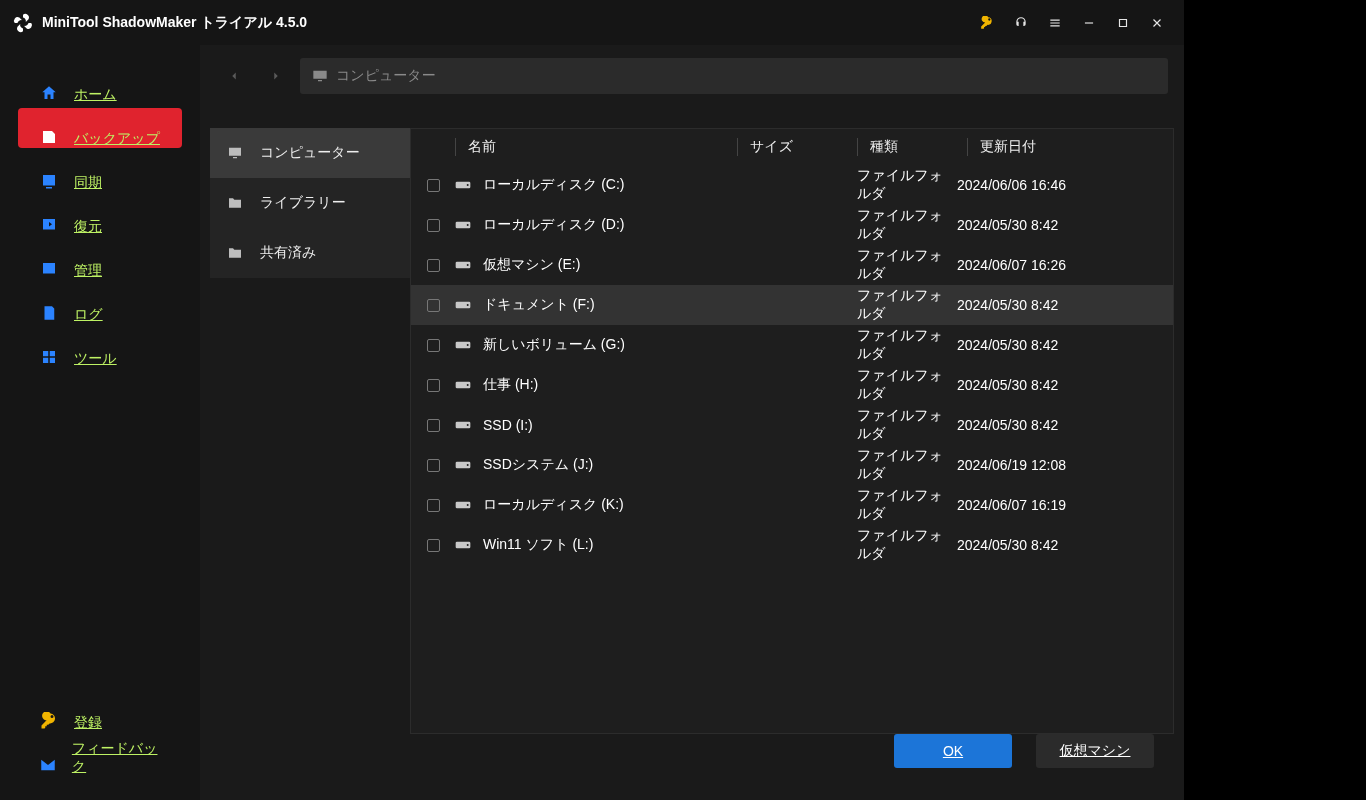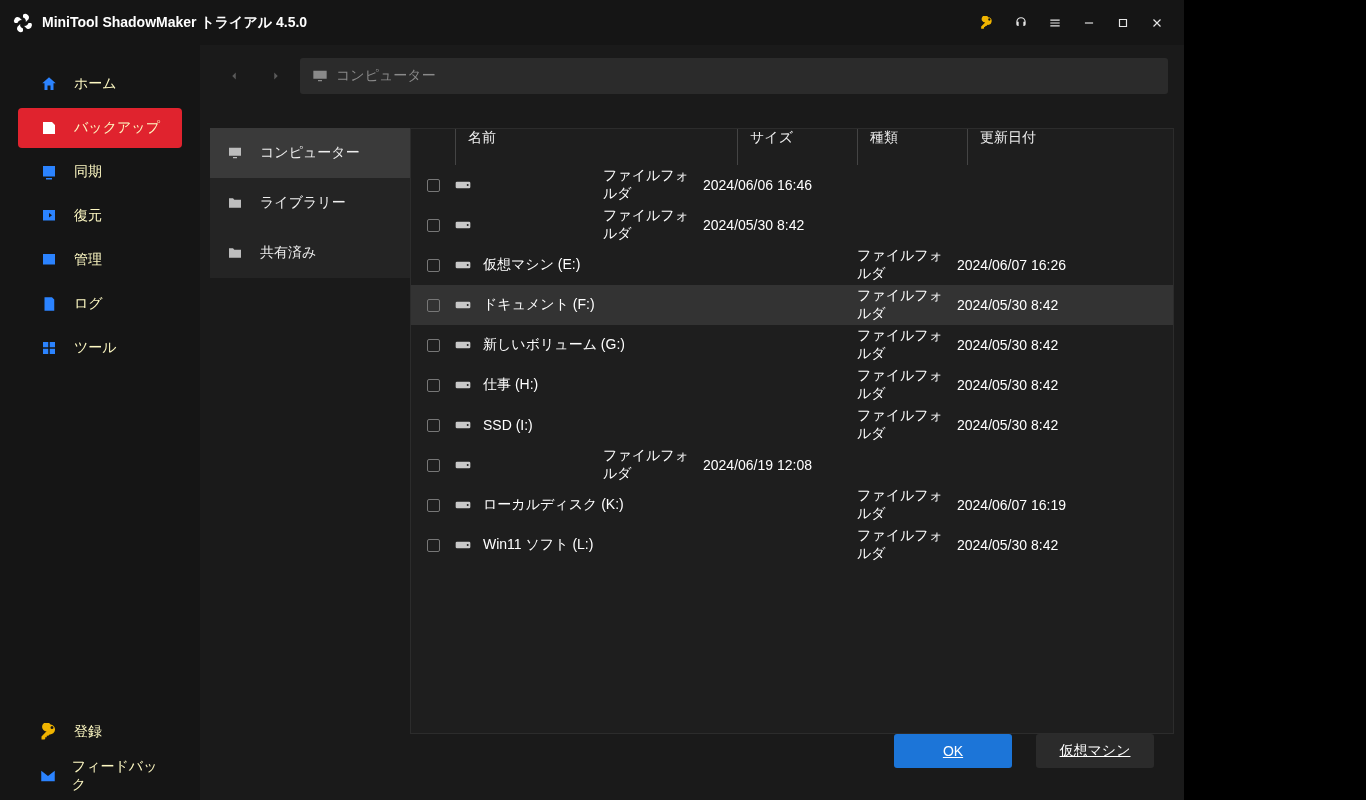--- a/index.html
+++ b/index.html
@@ -13,26 +13,26 @@
 .titlebar .spacer { flex:1; }
 .titlebar .tb-icon { width:30px; height:30px; display:flex; align-items:center; justify-content:center; margin-left:4px; cursor:pointer; }
 .tb-icon svg, .tb-icon .glyph { width:14px; height:14px; fill:#e6e6e6; color:#e6e6e6; font-size:14px; line-height:14px; }
 .key-icon svg { fill:#f0b400; }
 
 
 .main { flex:1; display:flex; }
 
 
 .sidebar { width:200px; background:#151515; display:flex; flex-direction:column; padding-top:15px; }
-.nav-item { display:flex; align-items:center; height:40px; padding:0 20px; margin:4px 18px; border-radius:4px; cursor:pointer; color:#fef9c3; }
+.nav-item { display:flex; align-items:flex-end; height:40px; padding:0 20px; margin:4px 18px; border-radius:4px; cursor:pointer; color:#bef264;text-decoration:underline; }
 .nav-item .nav-icon { width:22px; height:22px; margin-right:14px; display:flex; align-items:center; justify-content:center;}
 .nav-item.active { background:#e0232e; }
 .nav-icon svg { width:18px; height:18px; fill:#2b83ff; }
 .nav-item.active .nav-icon svg { fill:#fff; }
-.sidebar .bottom { margin-top:auto; }
+.sidebar .bottom { margin-top:auto; padding-bottom:20px; }
 .bottom .nav-item .nav-icon svg.key { fill:#f0b400; }
 .bottom .nav-item .nav-icon svg.mail { fill:#2b83ff; }
 
 
 .content { flex:1; background:#1a1a1a; display:flex; flex-direction:column; padding:10px 10px 10px 10px; }
 .browser { flex:1; display:flex; flex-direction:column; background:#1a1a1a;gap:25px; }
 
 
 .addr-row { display:flex; align-items:center; height:42px; padding:0 6px; gap:6px; }
 .nav-arrow { width:36px; height:36px; display:flex; align-items:center; justify-content:center; color:#666; cursor:pointer; }
@@ -42,21 +42,21 @@
 
 
 .body-row { flex:1; display:flex; margin-top:6px; }
 .tree { width:200px; background:#1a1a1a; display:flex; flex-direction:column; }
 .tree-item { display:flex; align-items:center; height:50px; padding:0 14px; cursor:pointer; color:#eee; background:#242424;}
 .tree-item.selected { background:#3a3a3a; }
 .tree-item .t-icon { width:22px; margin-right:14px; display:flex; align-items:center; justify-content:center; }
 .tree-item .t-icon svg{ width:16px; height:16px; fill:#bdbdbd;}
 
 .filelist { flex:1; background:#1e1e1e; border:1px solid #2c2c2c; display:flex; flex-direction:column; }
-.headers { display:flex; height:36px; padding:0 0 0 44px; color:#eee; font-size:14px; }
+.headers { display:flex; align-items:center; height:36px; padding:0 0 0 44px; color:#eee; font-size:14px; }
 .headers .col { border-left:1px solid #444; padding:0 12px; }
 .col-name { width:282px; }
 .col-size { width:120px; }
 .col-type { width:110px; }
 .col-date { width:200px; }
 
 .row { display:flex; align-items:center; height:40px; padding:0 0 0 16px; cursor:pointer;}
 .row:hover, .row.hover { background:#333; }
 .row .cb { width:28px; display:flex; align-items:center; }
 .row .cb-box { width:13px; height:13px; border:1px solid #777; border-radius:2px; }
@@ -266,34 +266,36 @@
                 <div class="row">
                   <span class="cb">
                     <span class="cb-box"></span>
                   </span>
                   <span class="drive-icon">
                     <svg viewBox="0 0 24 14">
                       <rect x="1" y="2" width="22" height="10" rx="2"></rect>
                       <circle cx="19" cy="7" r="1.5" fill="#1e1e1e"></circle>
                     </svg>
                   </span>
+                  <span class="name">ローカルディスク (C:)</span>
                   <span class="size"></span>
                   <span class="type">ファイルフォルダ</span>
                   <span class="date">2024/06/06 16:46</span>
                 </div>
                 <div class="row">
                   <span class="cb">
                     <span class="cb-box"></span>
                   </span>
                   <span class="drive-icon">
                     <svg viewBox="0 0 24 14">
                       <rect x="1" y="2" width="22" height="10" rx="2"></rect>
                       <circle cx="19" cy="7" r="1.5" fill="#1e1e1e"></circle>
                     </svg>
                   </span>
+                  <span class="name">ローカルディスク (D:)</span>
                   <span class="size"></span>
                   <span class="type">ファイルフォルダ</span>
                   <span class="date">2024/05/30 8:42</span>
                 </div>
                 <div class="row">
                   <span class="cb">
                     <span class="cb-box"></span>
                   </span>
                   <span class="drive-icon">
                     <svg viewBox="0 0 24 14">
@@ -369,20 +371,21 @@
                 <div class="row">
                   <span class="cb">
                     <span class="cb-box"></span>
                   </span>
                   <span class="drive-icon">
                     <svg viewBox="0 0 24 14">
                       <rect x="1" y="2" width="22" height="10" rx="2"></rect>
                       <circle cx="19" cy="7" r="1.5" fill="#1e1e1e"></circle>
                     </svg>
                   </span>
+                  <span class="name">SSDシステム (J:)</span>
                   <span class="size"></span>
                   <span class="type">ファイルフォルダ</span>
                   <span class="date">2024/06/19 12:08</span>
                 </div>
                 <div class="row">
                   <span class="cb">
                     <span class="cb-box"></span>
                   </span>
                   <span class="drive-icon">
                     <svg viewBox="0 0 24 14">

